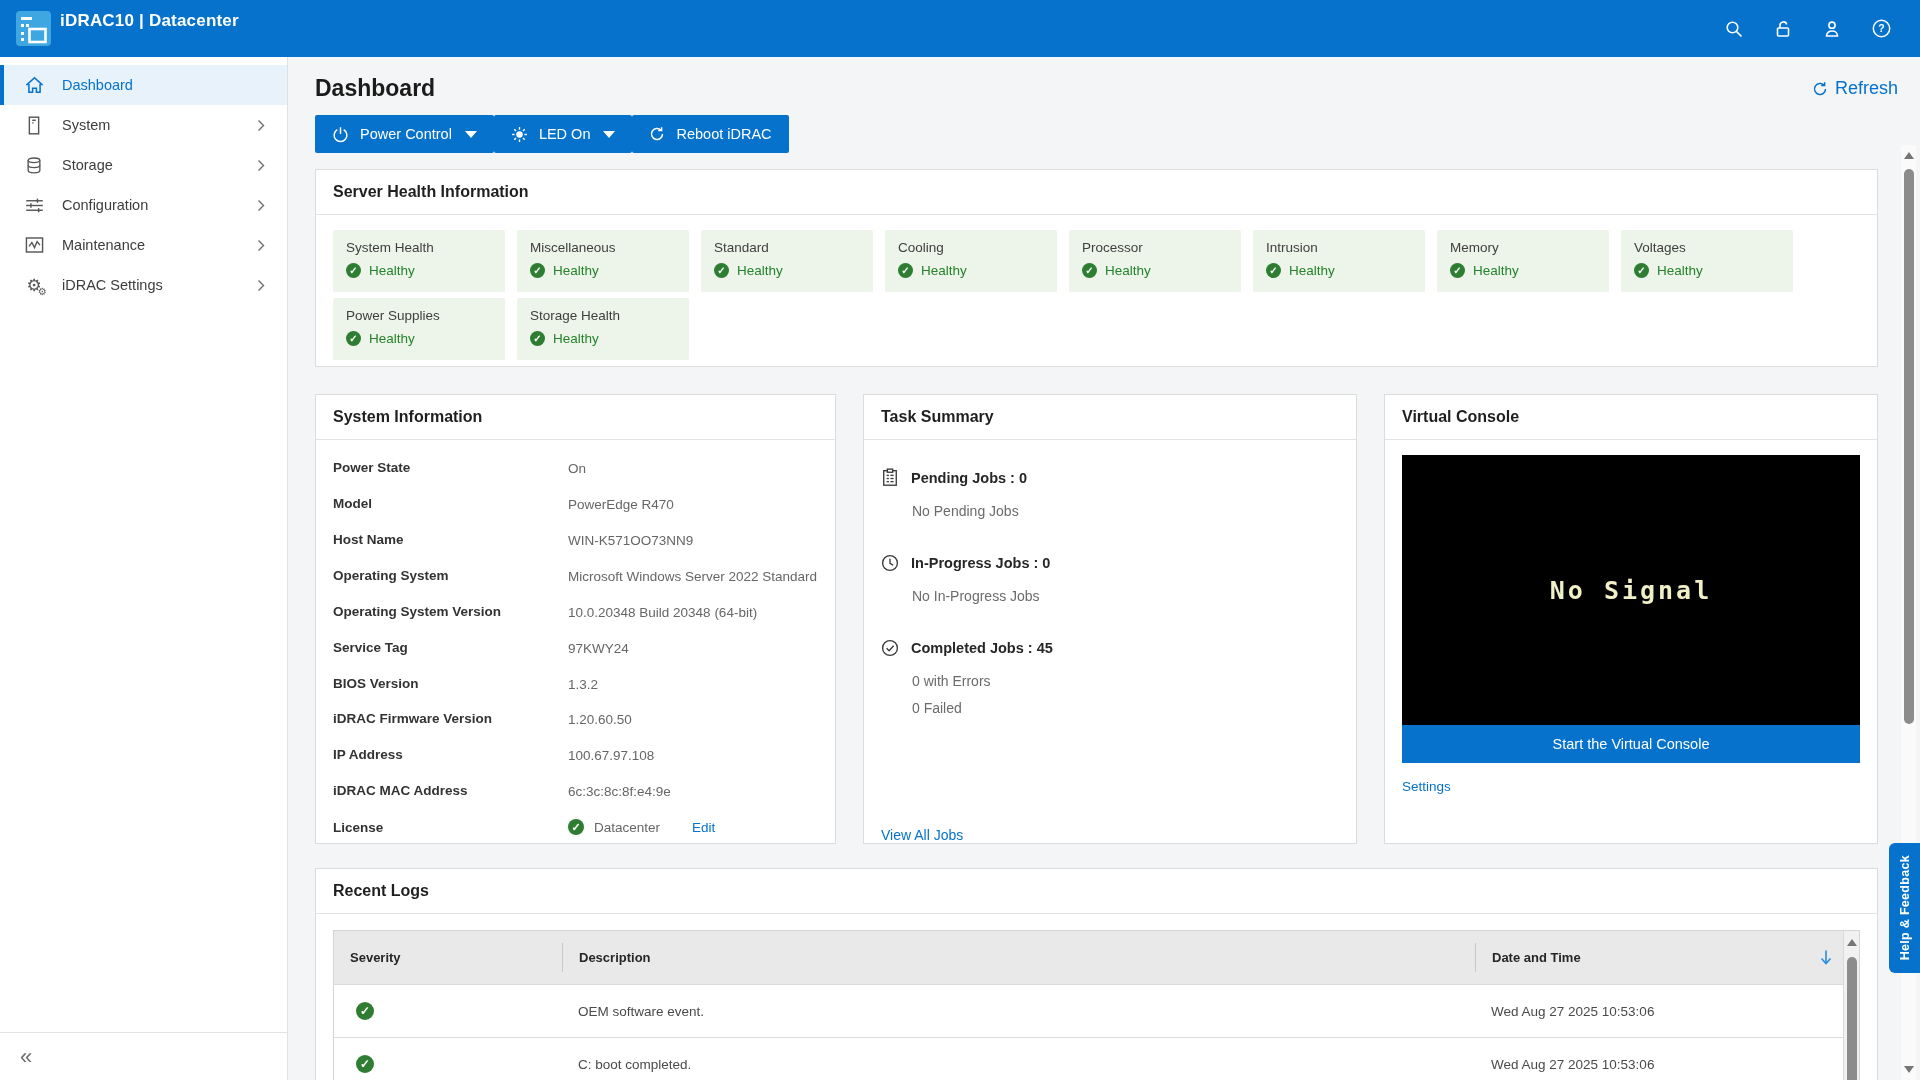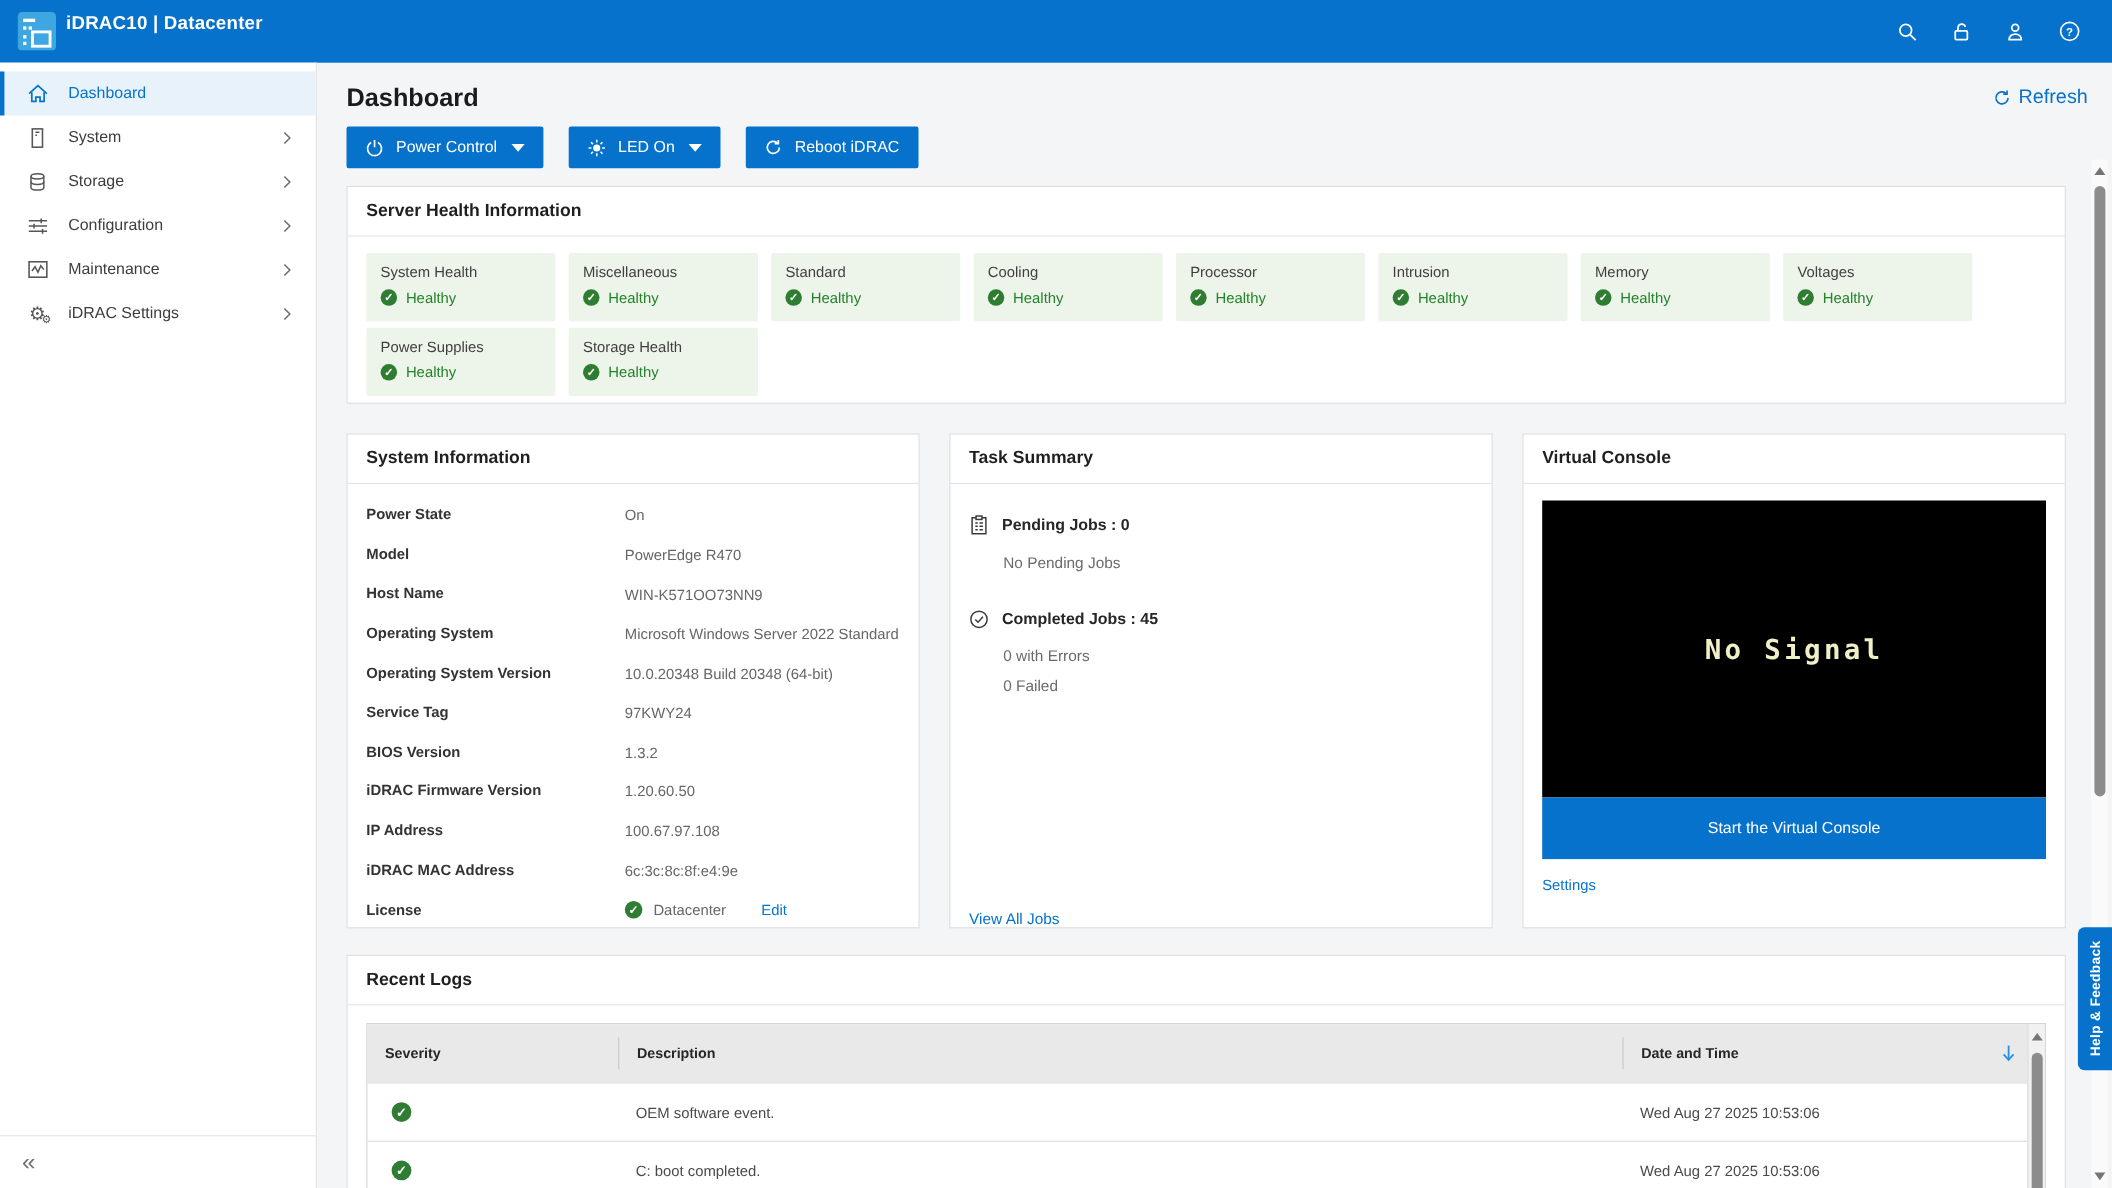--- a/index.html
+++ b/index.html
@@ -25,21 +25,21 @@
   .sidebar-footer { position:absolute; bottom:0; left:0; right:0; height:48px; border-top:1px solid #E3E3E3; display:flex; align-items:center; padding-left:20px; }
   .collapse { font-size:22px; color:#707070; cursor:pointer; line-height:1; }
   .gear-uni { position:relative; font-size:17px; color:#565656; line-height:1; }
   .gear-sub { position:absolute; font-size:10px; right:-5px; bottom:-3px; }
 
   
   .main { flex:1; padding:18px 42px 0 27px; position:relative; }
   .page-head { display:flex; align-items:center; justify-content:space-between; }
   .page-head h1 { font-size:23px; font-weight:700; color:#1B1B1B; }
   .refresh { display:flex; align-items:center; gap:7px; color:#0672CB; font-size:18px; cursor:pointer; margin-right:-20px; }
-  .actions { display:flex; gap:23px; margin-top:13px; }
+  .actions { display:flex; margin-top:13px; }
   .btn { height:38px; background:#0672CB; color:#fff; border:none; border-radius:2px; font-family:inherit; font-size:14.5px; display:flex; align-items:center; gap:11px; padding:0 17px; cursor:pointer; }
   .caret { width:0; height:0; border-left:6px solid transparent; border-right:6px solid transparent; border-top:7px solid #fff; margin-left:2px; }
 
   
   .panel { background:#fff; border:1px solid #DCDCDC; }
   .panel-title { font-size:16px; font-weight:700; color:#1F1F1F; padding:13px 17px; border-bottom:1px solid #E3E3E3; }
   .health { margin-top:16px; }
   .tiles { display:flex; flex-wrap:wrap; column-gap:12px; row-gap:6px; padding:15px 17px 6px 17px; }
   .tile { width:172px; height:62px; background:#EDF4E9; border-radius:2px; padding:10px 13px; cursor:pointer; }
   .tile-name { font-size:13.5px; color:#3F3F3F; }
@@ -66,21 +66,21 @@
   .ts-section { margin-bottom:35px; }
   .ts-title { display:flex; align-items:center; gap:12px; font-size:14.5px; font-weight:700; color:#262626; }
   .ts-line { margin:16px 0 0 31px; font-size:14px; color:#6B6B6B; }
   .ts-line + .ts-line { margin-top:11px; }
   .view-all { position:absolute; left:17px; bottom:0; color:#0672CB; font-size:14px; cursor:pointer; }
 
   
   .vc-body { padding:15px 17px; }
   .vc-screen { height:270px; background:#000; display:flex; align-items:center; justify-content:center; }
   .no-signal { font-family:"DejaVu Sans Mono", monospace; font-weight:700; font-size:25px; letter-spacing:3px; color:#F0EFC6; }
-  .vc-start { height:56px; background:#0672CB; color:#fff; font-size:14.5px; display:flex; align-items:center; justify-content:center; cursor:pointer; }
+  .vc-start { height:38px; background:#0672CB; color:#fff; font-size:14.5px; display:flex; align-items:center; justify-content:center; cursor:pointer; }
   .vc-settings { display:inline-block; margin-top:16px; color:#0672CB; font-size:13.5px; cursor:pointer; }
 
   
   .logs { margin-top:24px; }
   .logs-body { padding:16px 17px; }
   .logs-table { position:relative; border:1px solid #D5D5D5; padding-right:16px; }
   .log-grid { display:grid; grid-template-columns:228px 1fr 368px; align-items:center; }
   .log-header { background:#E9E9E9; height:53px; }
   .log-header .hcell { font-size:13px; font-weight:700; color:#262626; padding:0 2px 0 16px; height:29px; display:flex; align-items:center; }
   .log-header .hcell + .hcell { border-left:1px solid #C8C8C8; }
@@ -470,20 +470,32 @@
                     <line x1="8.4" y1="9.4" x2="11.2" y2="9.4"></line>
                   <line x1="5" y1="12.2" x2="7" y2="12.2"></line>
                     <line x1="8.4" y1="12.2" x2="11.2" y2="12.2"></line>
                 </svg>
               </span>
               <span>Pending Jobs : 0</span>
             </div>
             <div class="ts-line">No Pending Jobs</div>
           </div>
 
+          <div class="ts-section">
+            <div class="ts-title">
+              <span>
+                <svg width="18" height="18" viewBox="0 0 16 16" fill="none" stroke="#3A3A3A" stroke-width="1.2">
+                  <circle cx="8" cy="8" r="6.6"></circle>
+                  <polyline points="8,4.2 8,8.4 10.8,9.8"></polyline>
+                </svg>
+              </span>
+              <span>In-Progress Jobs : 0</span>
+            </div>
+            <div class="ts-line">No In-Progress Jobs</div>
+          </div>
 
           <div class="ts-section">
             <div class="ts-title">
               <span>
                 <svg width="18" height="18" viewBox="0 0 16 16" fill="none" stroke="#3A3A3A" stroke-width="1.2">
                   <circle cx="8" cy="8" r="6.6"></circle>
                   <polyline points="5,8.2 7.2,10.4 11.2,6"></polyline>
                 </svg>
               </span>
               <span>Completed Jobs : 45</span>

